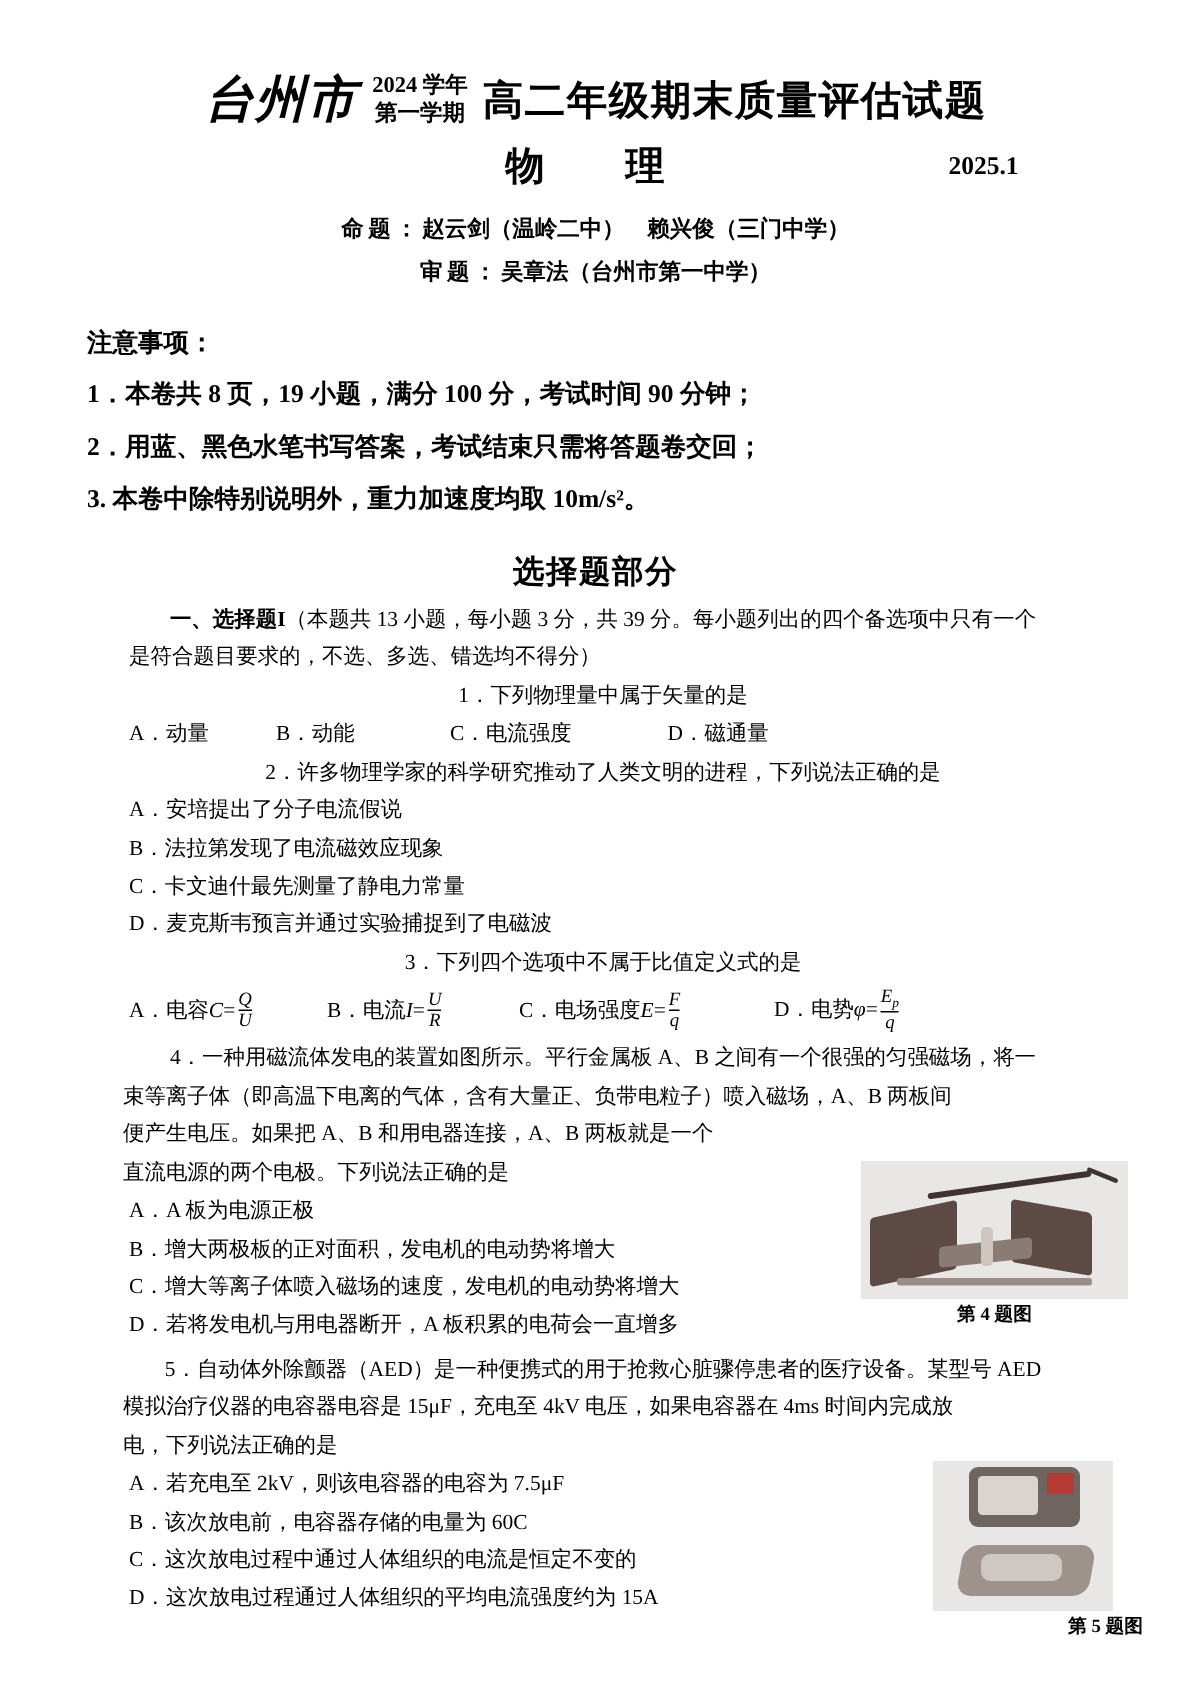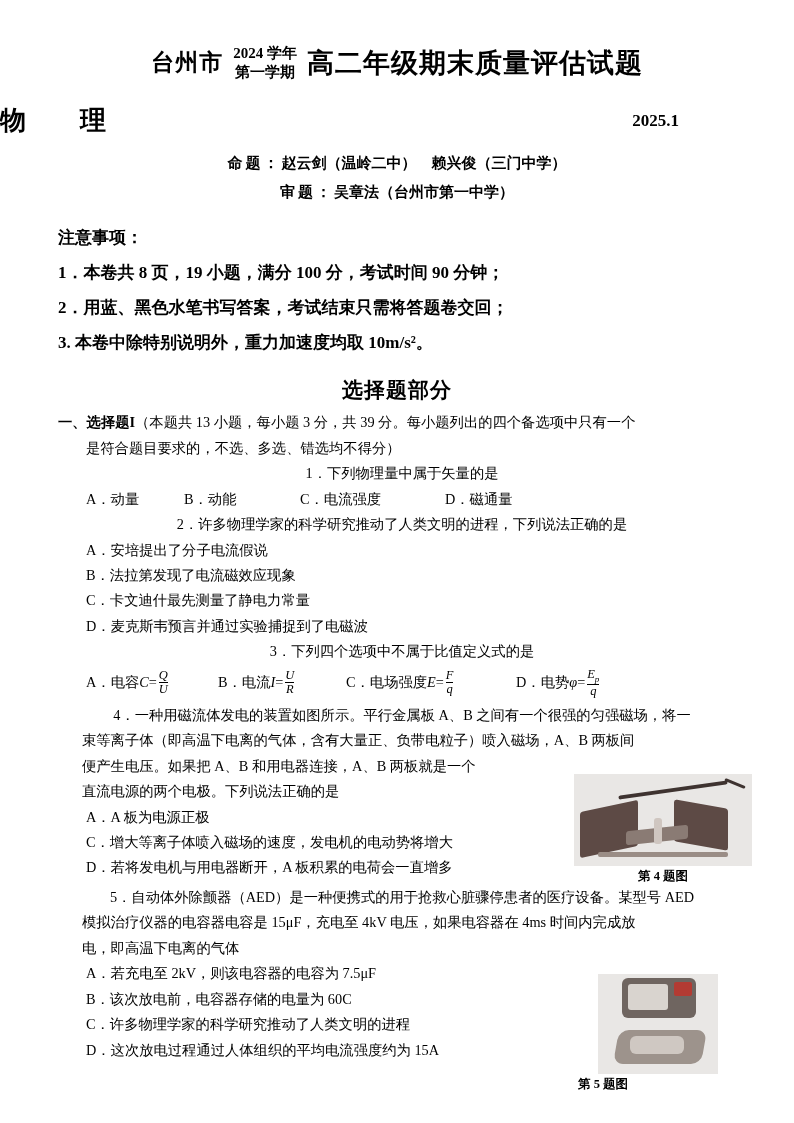--- a/index.html
+++ b/index.html
@@ -25,38 +25,40 @@
 
   
   .title-row {
     display: flex;
     align-items: center;
     justify-content: center;
     margin-top: 44px;
     gap: 10px;
   }
   .title-main {
-    font-size: 23px;
+    font-size: 33px;
     font-weight: bold;
     letter-spacing: 1px;
+    font-style: italic;
   }
   .title-year {
     font-size: 15px;
     font-weight: bold;
     line-height: 1.25;
     text-align: center;
   }
   .title-rest {
     font-size: 27px;
     font-weight: bold;
     letter-spacing: 1px;
   }
   .subject-row {
     position: relative;
-    margin-top: 21px;
+    text-align: center;
+    margin-top: 4px;
     height: 34px;
   }
   .subject {
     font-size: 26px;
     font-weight: bold;
     letter-spacing: 14px;
   }
   .date {
     position: absolute;
     right: 115px;
@@ -102,20 +104,21 @@
     display: inline;
   }
   .hang {
     padding-left: 24px;
     text-indent: -24px;
     text-align: center;
   }
   .hang2 {
     padding-left: 28px;
     text-indent: -28px;
+    text-align: center;
   }
   .opt {
     padding-left: 28px;
   }
   .opt-row {
     padding-left: 28px;
     display: flex;
   }
   .opt-row > span { display: inline-block; }
 
@@ -139,24 +142,24 @@
   
   .fig-q4 {
     position: absolute;
     right: 42px;
     top: 730px;
     width: 178px;
     text-align: center;
   }
   .fig-q5 {
     position: absolute;
-    right: 56px;
+    right: 32px;
     top: 930px;
     width: 160px;
-    text-align: left;
+    text-align: right;
   }
   .fig-cap {
     font-size: 12.5px;
     font-weight: bold;
     margin-top: 2px;
   }
   .fig-img {
     background: #e9e7e5;
     border: 0;
     position: relative;
@@ -264,31 +267,32 @@
       </span>
     </div>
 
     <div class="hang" style="margin-top:4px">
       <span>4．</span><span>一种用磁流体发电的装置如图所示。平行金属板 A、B 之间有一个很强的匀强磁场，将一</span>
     </div>
     <div style="padding-left:24px">束等离子体（即高温下电离的气体，含有大量正、负带电粒子）喷入磁场，A、B 两板间</div>
     <div style="padding-left:24px">便产生电压。如果把 A、B 和用电器连接，A、B 两板就是一个</div>
     <div style="padding-left:24px">直流电源的两个电极。下列说法正确的是</div>
     <div class="opt">A．A 板为电源正极</div>
+    <div class="opt">B．增大两极板的正对面积，发电机的电动势将增大</div>
     <div class="opt">C．增大等离子体喷入磁场的速度，发电机的电动势将增大</div>
     <div class="opt">D．若将发电机与用电器断开，A 板积累的电荷会一直增多</div>
 
     <div class="hang" style="margin-top:4px">
       <span>5．</span><span>自动体外除颤器（AED）是一种便携式的用于抢救心脏骤停患者的医疗设备。某型号 AED</span>
     </div>
     <div style="padding-left:24px">模拟治疗仪器的电容器电容是 15μF，充电至 4kV 电压，如果电容器在 4ms 时间内完成放</div>
-    <div style="padding-left:24px">电，即高温下电离的气体</div>
+    <div style="padding-left:24px">电，下列说法正确的是</div>
     <div class="opt">A．若充电至 2kV，则该电容器的电容为 7.5μF</div>
     <div class="opt">B．该次放电前，电容器存储的电量为 60C</div>
-    <div class="opt">C．许多物理学家的科学研究推动了人类文明的进程</div>
+    <div class="opt">C．这次放电过程中通过人体组织的电流是恒定不变的</div>
     <div class="opt">D．这次放电过程通过人体组织的平均电流强度约为 15A</div>
 
   </div>
 
   <div class="fig-q4">
     <div class="fig-img fig4-img">
       <div class="blob" style="left:6px; top:32px; width:58px; height:46px; transform:skewY(-12deg); background:#5d4a45;"></div>
       <div class="blob" style="left:100px; top:30px; width:54px; height:42px; transform:skewY(10deg); background:#5d4a45;"></div>
       <div class="blob" style="left:52px; top:54px; width:62px; height:14px; background:#8a7b74; transform:skewY(-6deg);"></div>
       <div class="blob" style="left:44px; top:14px; width:110px; height:4px; background:#3e3330; transform:rotate(-8deg);"></div>

